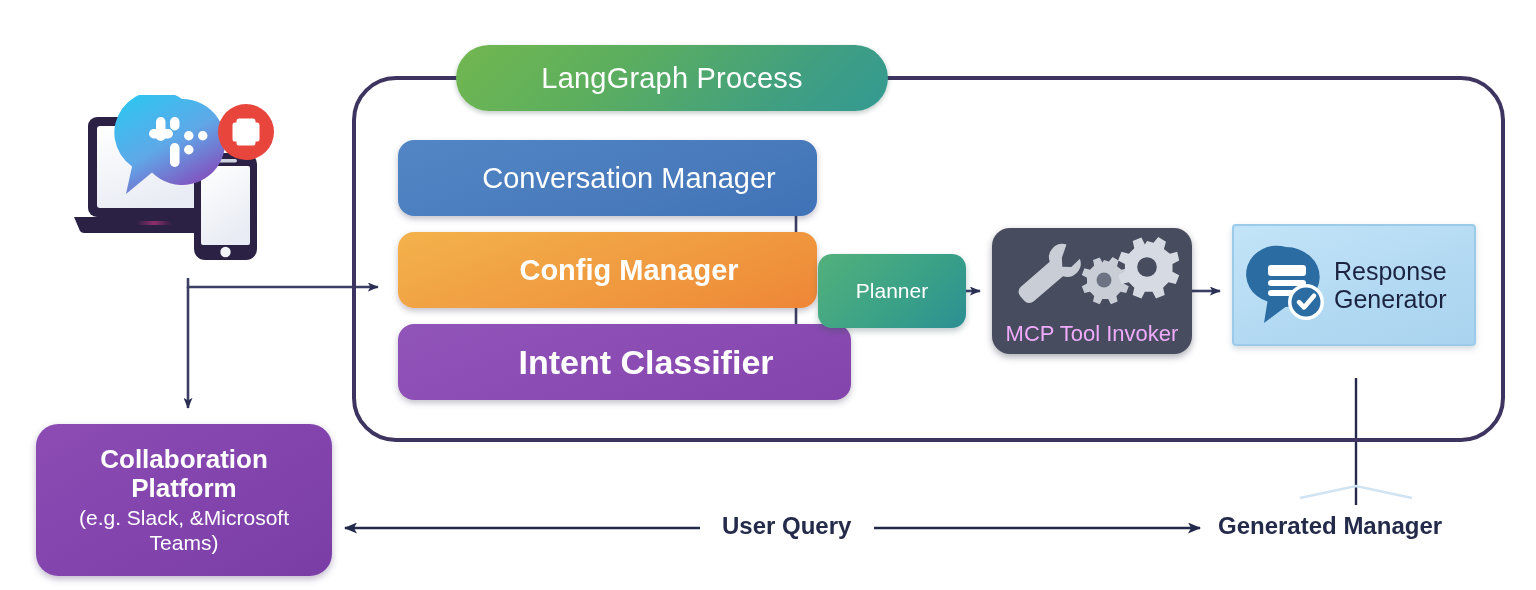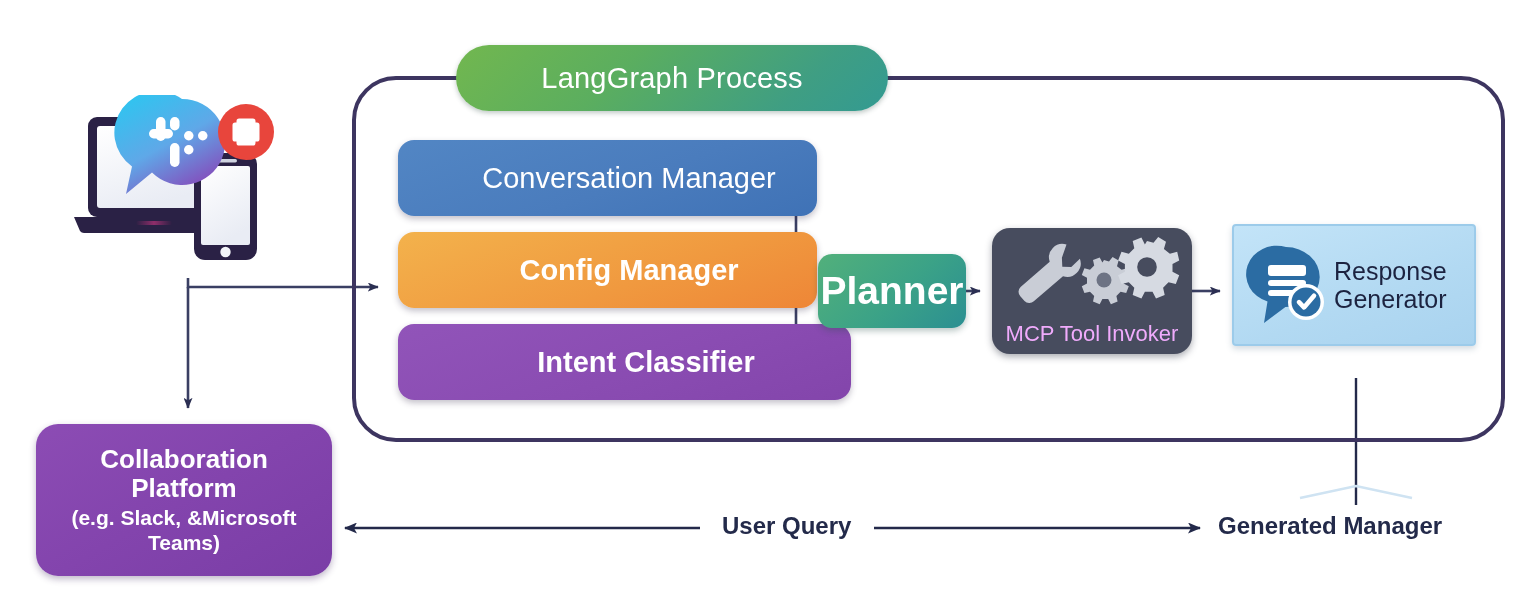--- a/index.html
+++ b/index.html
@@ -24,29 +24,29 @@
   }
   #lg-pill span{color:#fff;font-size:29px;font-weight:normal;letter-spacing:.2px;}
 
   
   .mod{border-radius:16px;display:flex;align-items:center;justify-content:center;
        color:#fff;box-shadow:0 3px 6px rgba(60,50,80,.30);padding-left:43px;}
   #mod-conv{left:398px;top:140px;width:376px;height:76px;font-size:29px;font-weight:400;
     background:linear-gradient(160deg,#5286c4 0%,#4a7cbd 55%,#3f72b6 100%);}
   #mod-config{left:398px;top:232px;width:376px;height:76px;font-size:29px;font-weight:bold;
     background:linear-gradient(160deg,#f3b24c 0%,#f0993f 60%,#ee8637 100%);}
-  #mod-intent{left:398px;top:324px;width:410px;height:76px;font-size:29px;font-weight:bold;
+  #mod-intent{left:398px;top:324px;width:410px;height:76px;font-size:34px;font-weight:bold;
     background:linear-gradient(160deg,#9154b9 0%,#8a4cb2 55%,#8345ab 100%);}
 
   
   #planner{left:818px;top:254px;width:148px;height:74px;border-radius:14px;
     background:linear-gradient(135deg,#52b07b 0%,#3ba287 55%,#2b8f92 100%);
     display:flex;align-items:center;justify-content:center;
     box-shadow:0 3px 6px rgba(40,80,75,.32);}
-  #planner span{color:#fff;font-size:39px;font-weight:700;}
+  #planner span{color:#fff;font-size:21px;font-weight:400;}
 
   
   #mcp{left:992px;top:228px;width:200px;height:126px;border-radius:18px;
     background:#474c5e;box-shadow:0 3px 7px rgba(35,40,55,.38);
     display:flex;flex-direction:column;align-items:center;justify-content:flex-end;
     padding-bottom:7px;box-sizing:border-box;}
   #mcp .mcp-art{position:absolute;left:0;top:4px;width:200px;height:80px;}
   #mcp .mcp-label{color:#f0abfc;font-size:22px;font-weight:400;position:relative;z-index:2;}
 
   
@@ -57,21 +57,21 @@
   #respgen .rg-icon{width:92px;height:92px;margin-left:8px;flex:0 0 auto;}
   #respgen .rg-text{color:#1c2340;font-size:25px;line-height:1.12;font-weight:400;}
 
   
   #collab{left:36px;top:424px;width:296px;height:152px;border-radius:22px;
     background:linear-gradient(150deg,#8c4cb4 0%,#8344ad 50%,#7a3da6 100%);
     box-shadow:0 3px 7px rgba(60,35,90,.33);
     display:flex;flex-direction:column;align-items:center;justify-content:center;
     color:#fff;text-align:center;padding:0 8px;box-sizing:border-box;}
   #collab .c-title{font-size:26px;font-weight:bold;line-height:1.12;}
-  #collab .c-sub{font-size:21px;font-weight:bold;line-height:1.15;margin-top:3px;}
+  #collab .c-sub{font-size:21px;font-weight:normal;line-height:1.15;margin-top:3px;}
 
   
   #lbl-user-query{left:722px;top:512px;color:#232a4a;font-size:24px;font-weight:bold;}
   #lbl-generated{left:1218px;top:512px;color:#232a4a;font-size:24px;font-weight:bold;}
 
   
   #devices{left:70px;top:95px;width:235px;height:180px;}
 </style>
 </head>
 <body>

